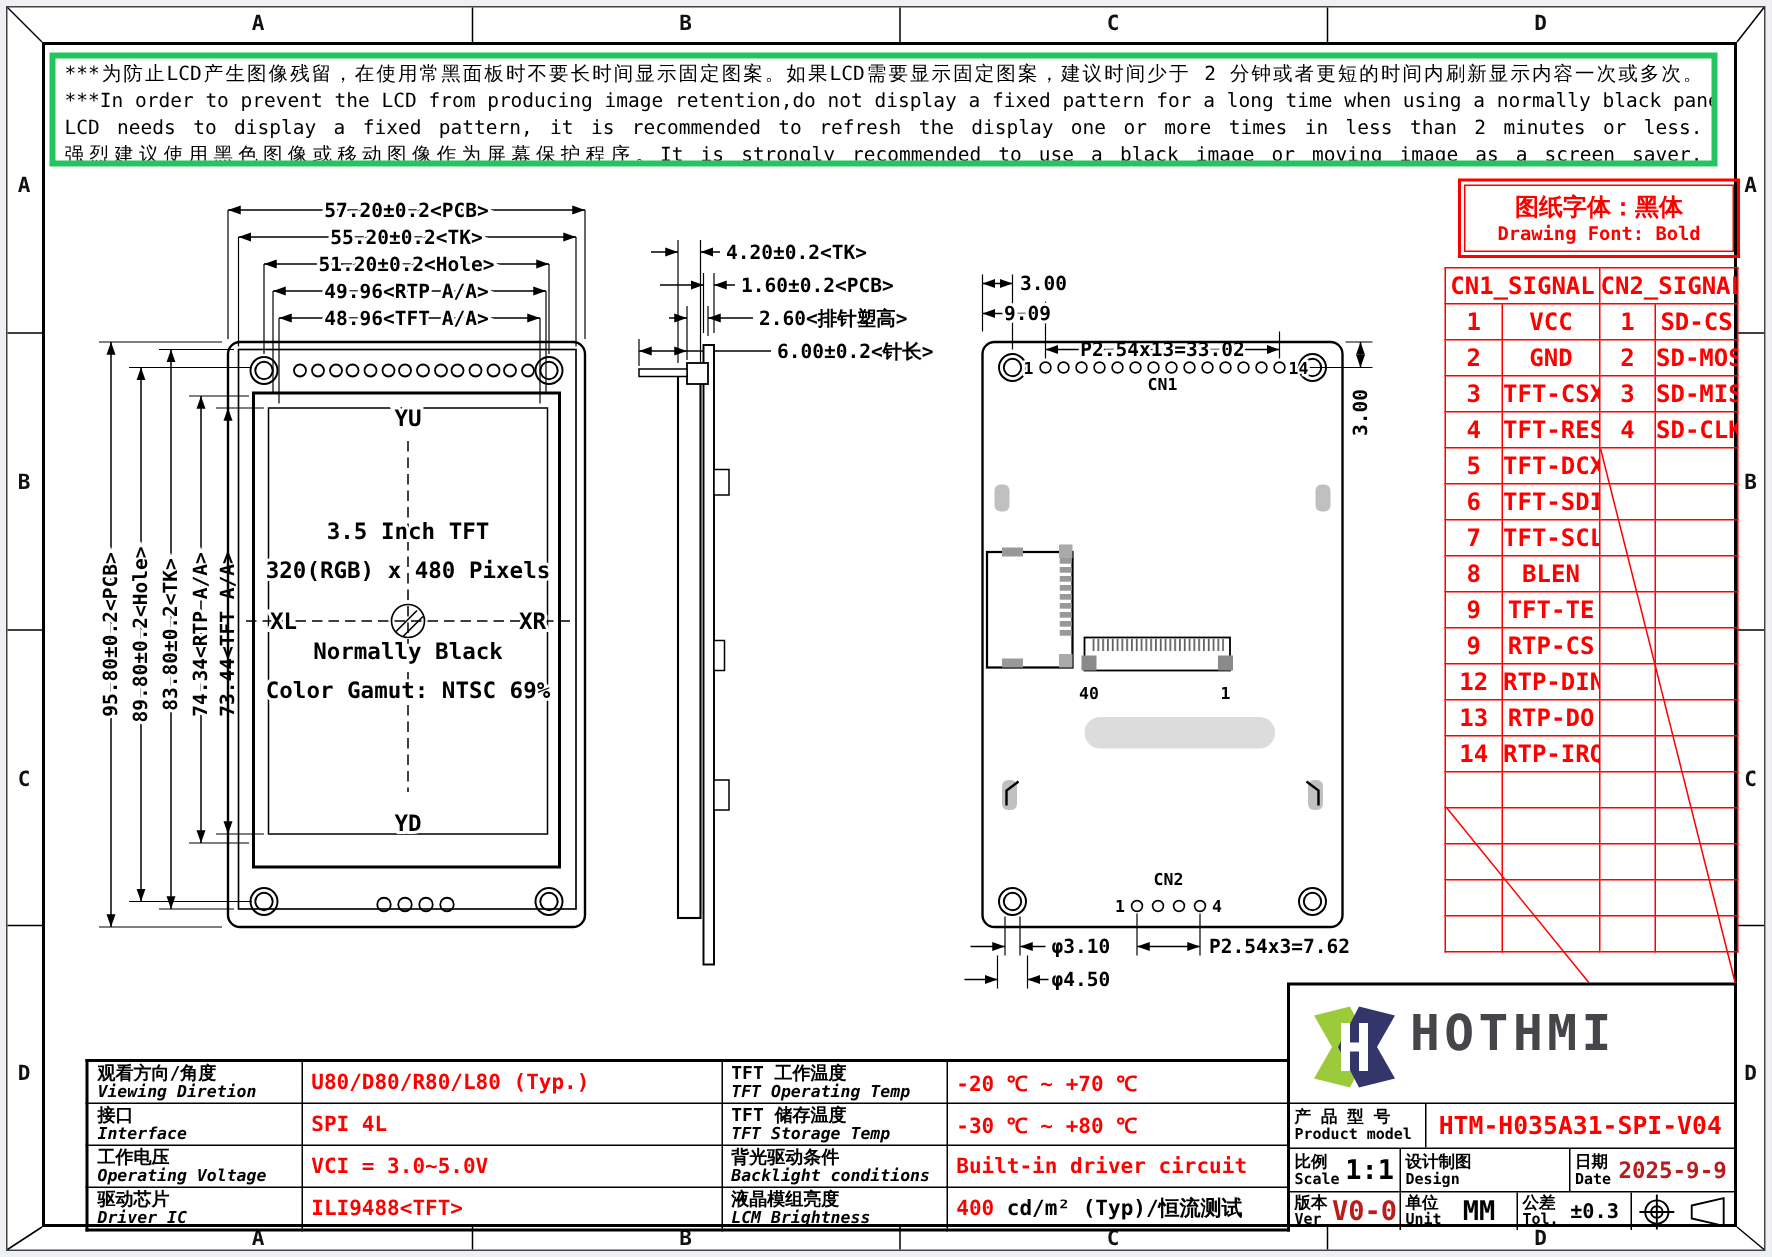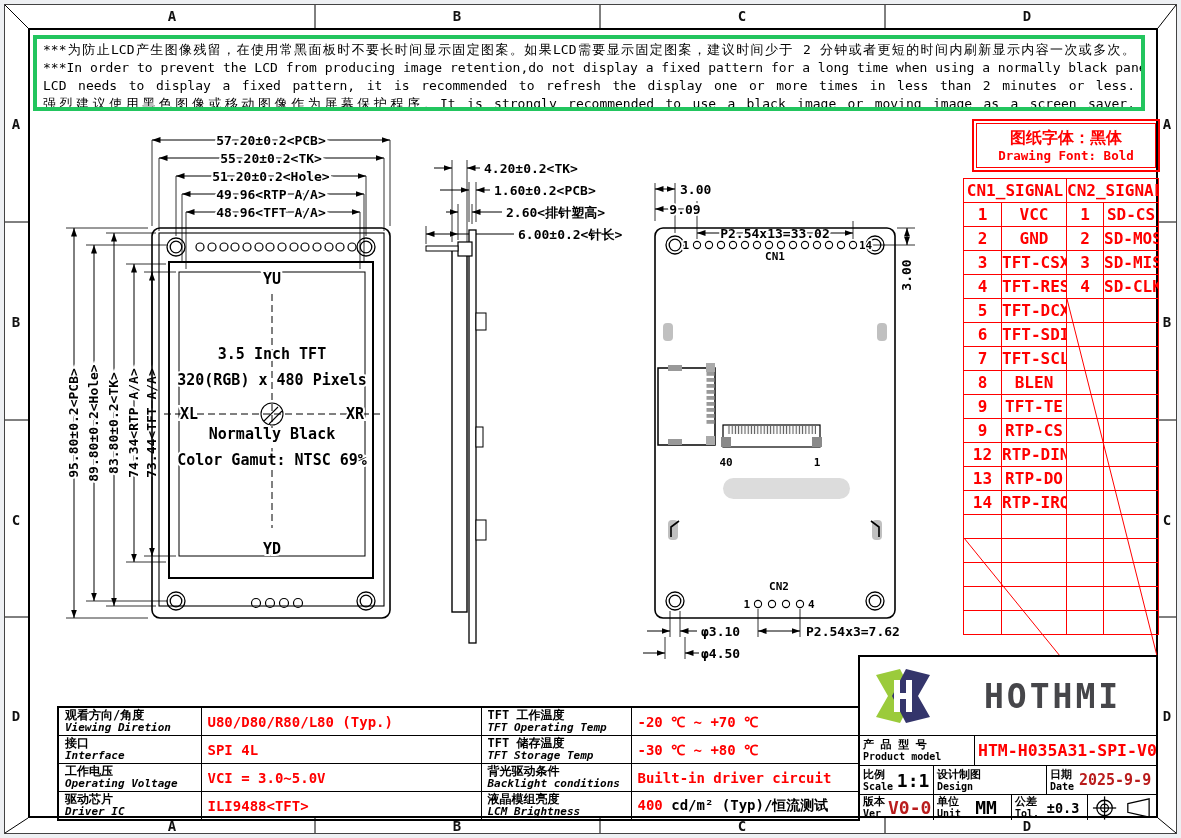--- a/index.html
+++ b/index.html
@@ -34,21 +34,21 @@
   
   .tblock{position:absolute;left:858px;top:655px;width:300px;height:163px;border:2px solid #000;box-sizing:border-box;background:#fff;}
   .tb-row{position:absolute;left:0;right:0;border-top:1px solid #000;box-sizing:border-box;display:flex;}
   .tb-cell{border-right:1px solid #000;box-sizing:border-box;display:flex;align-items:center;padding:1px 3px;overflow:hidden;white-space:nowrap;}
   .tb-cell:last-child{border-right:none;}
   .tb-lab{display:flex;flex-direction:column;justify-content:center;margin-right:3px;}
   .tb-lab .cn{font-size:11px;line-height:12px;font-weight:bold;}
   .tb-lab .en{font-size:10px;line-height:11px;font-weight:bold;}
   .tb-val{flex:1;text-align:center;font-weight:bold;font-size:18px;}
   .red{color:#b91c1c;}
-  .logo-row{position:absolute;left:0;top:0;width:100%;height:78px;display:flex;align-items:center;gap:44px;}
+  .logo-row{position:absolute;left:0;top:12px;width:100%;height:78px;display:flex;align-items:flex-start;}
   .logo-text{font-size:33px;font-weight:bold;letter-spacing:3px;color:#46464a;margin-left:8px;}
   .pm-val{flex:1;text-align:center;color:#f00;font-size:16.5px;font-weight:bold;}
   svg text{font-family:"DejaVu Sans Mono","Liberation Mono",monospace;}
   .dimtxt{paint-order:stroke;stroke:#fff;stroke-width:4px;fill:#000;font-size:13px;font-weight:bold;}
   .bigtxt{paint-order:stroke;stroke:#fff;stroke-width:4px;fill:#000;font-size:15px;font-weight:bold;}
   .smtxt{paint-order:stroke;stroke:#fff;stroke-width:3px;fill:#000;font-size:11px;font-weight:bold;}
 </style>
 </head>
 <body>
 
@@ -568,21 +568,21 @@
         <polygon points="56,8 32,2 18,29 32,56 56,50 44,29" fill="#34356B"></polygon>
         <g fill="#fff">
           <rect x="20" y="13" width="6" height="32"></rect>
           <rect x="32" y="13" width="6" height="32"></rect>
           <rect x="20" y="26" width="18" height="6"></rect>
         </g>
       </svg>
       <div class="logo-text">HOTHMI</div>
     </div>
     <div class="tb-row" style="top:78px;height:30px">
-      <div class="tb-cell" style="width:115px">
+      <div class="tb-cell" style="width:91px">
         <div class="tb-lab">
             <span class="cn">产 品 型 号</span>
             <span class="en">Product model</span>
           </div>
       </div>
       <div class="tb-cell" style="flex:1">
         <div class="pm-val">HTM-H035A31-SPI-V04</div>
       </div>
     </div>
     <div class="tb-row" style="top:108px;height:29px">

